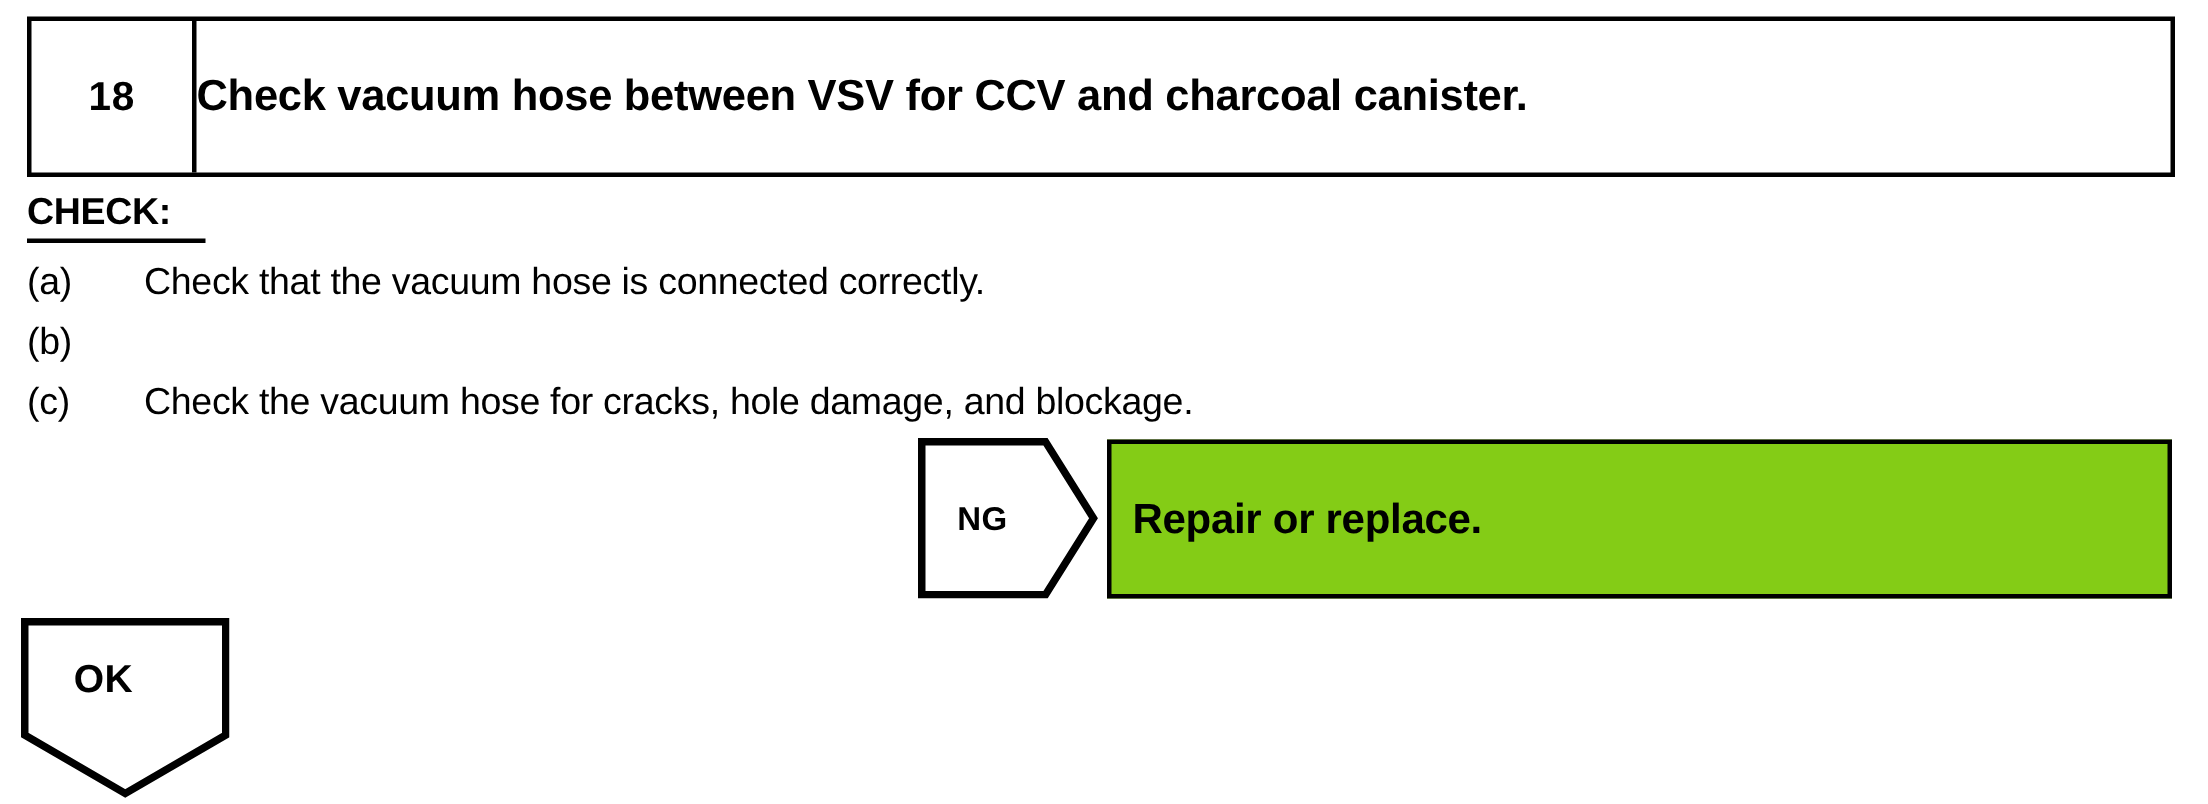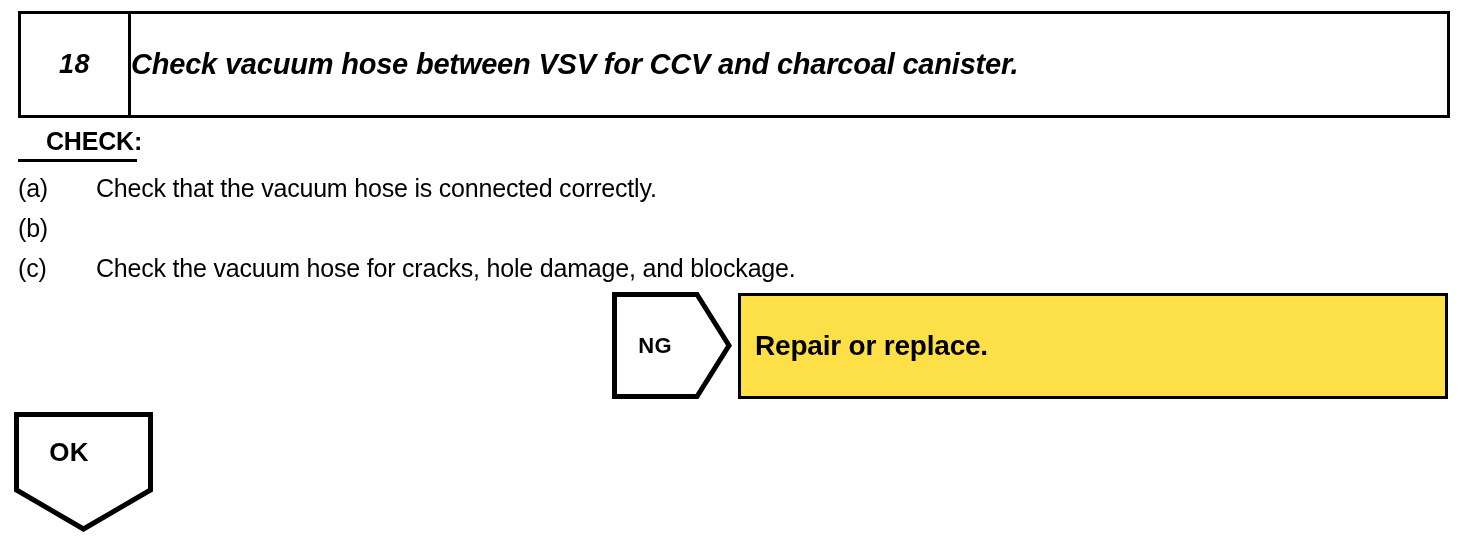--- a/index.html
+++ b/index.html
@@ -27,21 +27,20 @@
     position: absolute;
     left: 18px;
     top: 11px;
     width: 1432px;
     height: 107px;
     box-sizing: border-box;
     border: 3px solid #000;
     background: #fff;
     display: flex;
     align-items: stretch;
-    font-style: italic;
   }
   .step-number-cell {
     width: 110px;
     box-sizing: border-box;
     border-right: 3px solid #000;
     display: flex;
     align-items: center;
     justify-content: center;
   }
   .step-number {
@@ -66,21 +65,20 @@
 
   
   .check-heading {
     position: absolute;
     left: 18px;
     top: 128px;
     font-size: 25px;
     font-weight: bold;
     letter-spacing: -0.2px;
     line-height: 1.1;
-    margin-left: 28px;
   }
   .check-underline {
     position: absolute;
     left: 18px;
     top: 159px;
     width: 119px;
     height: 3px;
     background: #000;
   }
 
@@ -141,21 +139,21 @@
   }
 
   .result-box {
     position: absolute;
     left: 738px;
     top: 293px;
     width: 710px;
     height: 106px;
     box-sizing: border-box;
     border: 3px solid #000;
-    background: #fde047;
+    background: #84cc16;
     display: flex;
     align-items: center;
     padding-left: 14px;
   }
   .result-text {
     font-size: 28px;
     font-weight: bold;
     letter-spacing: -0.2px;
     line-height: 1.05;
     white-space: nowrap;

